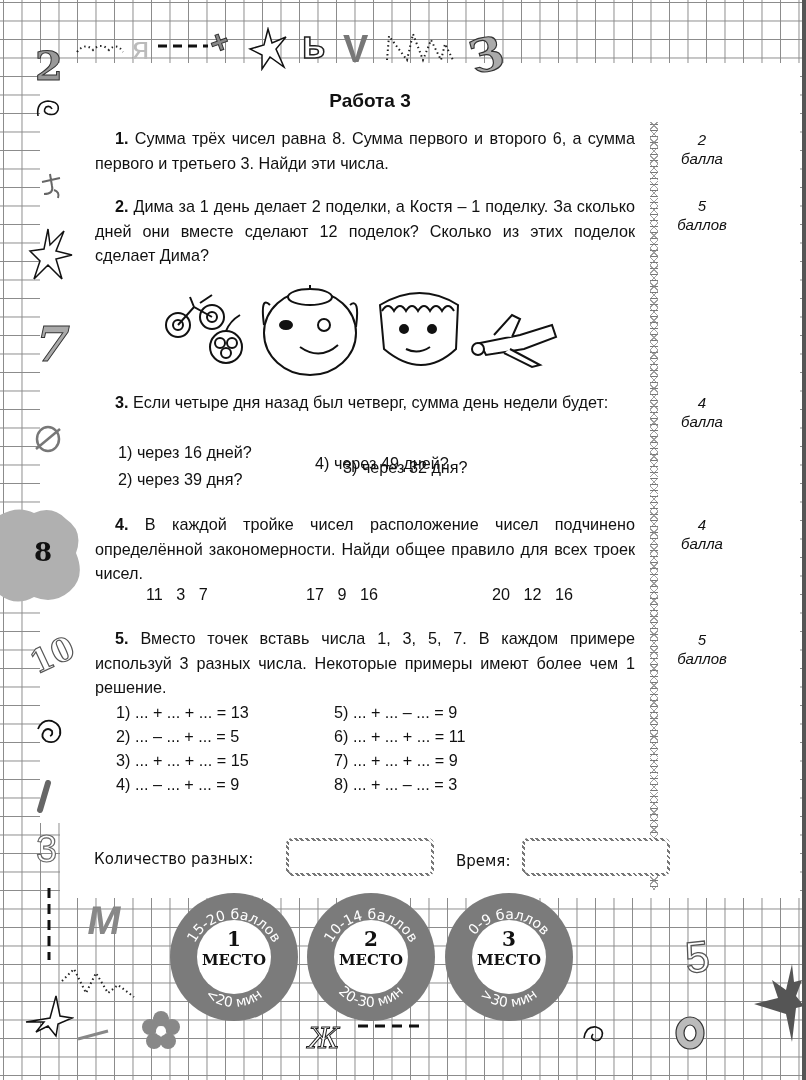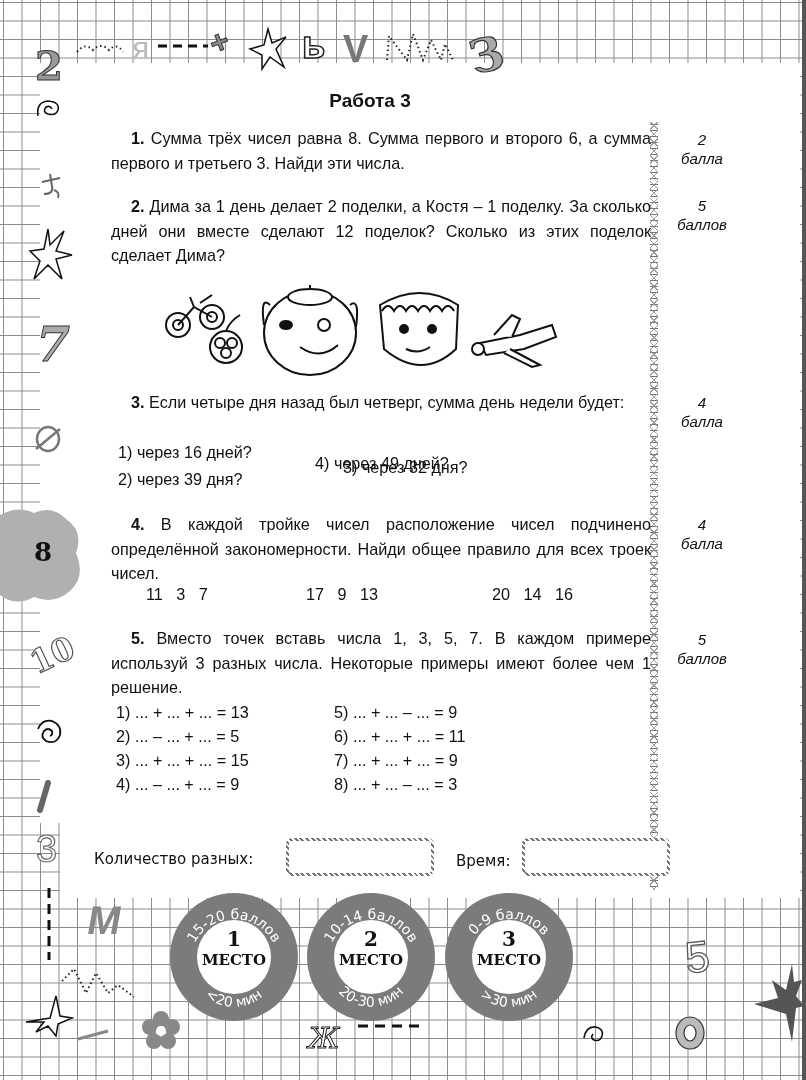--- a/index.html
+++ b/index.html
@@ -4,21 +4,21 @@
 <style>
   html,body{margin:0;padding:0;}
   body{width:806px;height:1080px;position:relative;overflow:hidden;background:#fff;font-family:"Liberation Sans",sans-serif;color:#111;}
   .grid{position:absolute;inset:0;
     background-image:linear-gradient(#8a8a8a 1.3px,transparent 1.3px),linear-gradient(90deg,#8a8a8a 1.3px,transparent 1.3px);
     background-size:18.5px 18.5px;background-position:3px 2px;}
   .right-border{position:absolute;right:0;top:0;width:4px;height:1080px;background:#555;}
   .sheet{position:absolute;left:60px;top:63px;width:740px;height:835px;background:#fff;}
   .white-patch{position:absolute;background:#fff;}
   .title{position:absolute;left:0;width:740px;top:90px;text-align:center;font-weight:bold;font-size:19px;}
-  .task{position:absolute;left:111px;width:540px;font-size:16.2px;line-height:24.5px;text-align:justify;}
+  .task{position:absolute;left:95px;width:540px;font-size:16.2px;line-height:24.5px;text-align:justify;}
   .num{font-weight:bold;}
   .divider{position:absolute;left:650px;top:122px;width:8px;height:768px;
     background-image:repeating-linear-gradient(180deg,transparent 0 2px,#777 2px 3px,transparent 3px 6px);}
   .divider::before{content:"";position:absolute;left:0;top:0;width:8px;height:100%;
     background:repeating-linear-gradient(45deg,transparent 0 3px,#888 3px 4px,transparent 4px 6px),repeating-linear-gradient(-45deg,transparent 0 3px,#888 3px 4px,transparent 4px 6px);opacity:.8;}
   .score{position:absolute;left:662px;width:80px;text-align:center;font-style:italic;font-size:15px;line-height:19px;}
   .sub{position:absolute;font-size:16.2px;}
   .eq{position:absolute;font-size:16.2px;}
   .footer-label{position:absolute;font-size:15px;font-family:"DejaVu Sans",sans-serif;}
   .box{position:absolute;height:32px;border:3px solid transparent;border-radius:6px;
@@ -196,22 +196,22 @@
 <div class="sub" style="left:315px;top:454px;">4) через 49 дней?</div>
 <div class="score" style="top:393px;">
   <div>4</div>
   <div>балла</div>
 </div>
 
 <div class="task" style="top:512px;">
   <span style="display:inline-block;width:20px;"></span><span class="num">4.</span> <span>В каждой тройке чисел расположение чисел подчинено определённой закономерности. Найди общее правило для всех троек чисел.</span>
 </div>
 <div class="sub" style="left:146px;top:585px;white-space:pre;">11   3   7</div>
-<div class="sub" style="left:306px;top:585px;white-space:pre;">17   9   13</div>
-<div class="sub" style="left:492px;top:585px;white-space:pre;">20   14   16</div>
+<div class="sub" style="left:306px;top:585px;white-space:pre;">17   9   16</div>
+<div class="sub" style="left:492px;top:585px;white-space:pre;">20   12   16</div>
 <div class="score" style="top:515px;">
   <div>4</div>
   <div>балла</div>
 </div>
 
 <div class="task" style="top:626px;">
   <span style="display:inline-block;width:20px;"></span><span class="num">5.</span> <span>Вместо точек вставь числа 1, 3, 5, 7. В каждом примере используй 3 разных числа. Некоторые примеры имеют более чем 1 решение.</span>
 </div>
 <div class="eq" style="left:116px;top:703px;">1) ... + ... + ... = 13</div>
 <div class="eq" style="left:116px;top:727px;">2) ... – ... + ... = 5</div>

